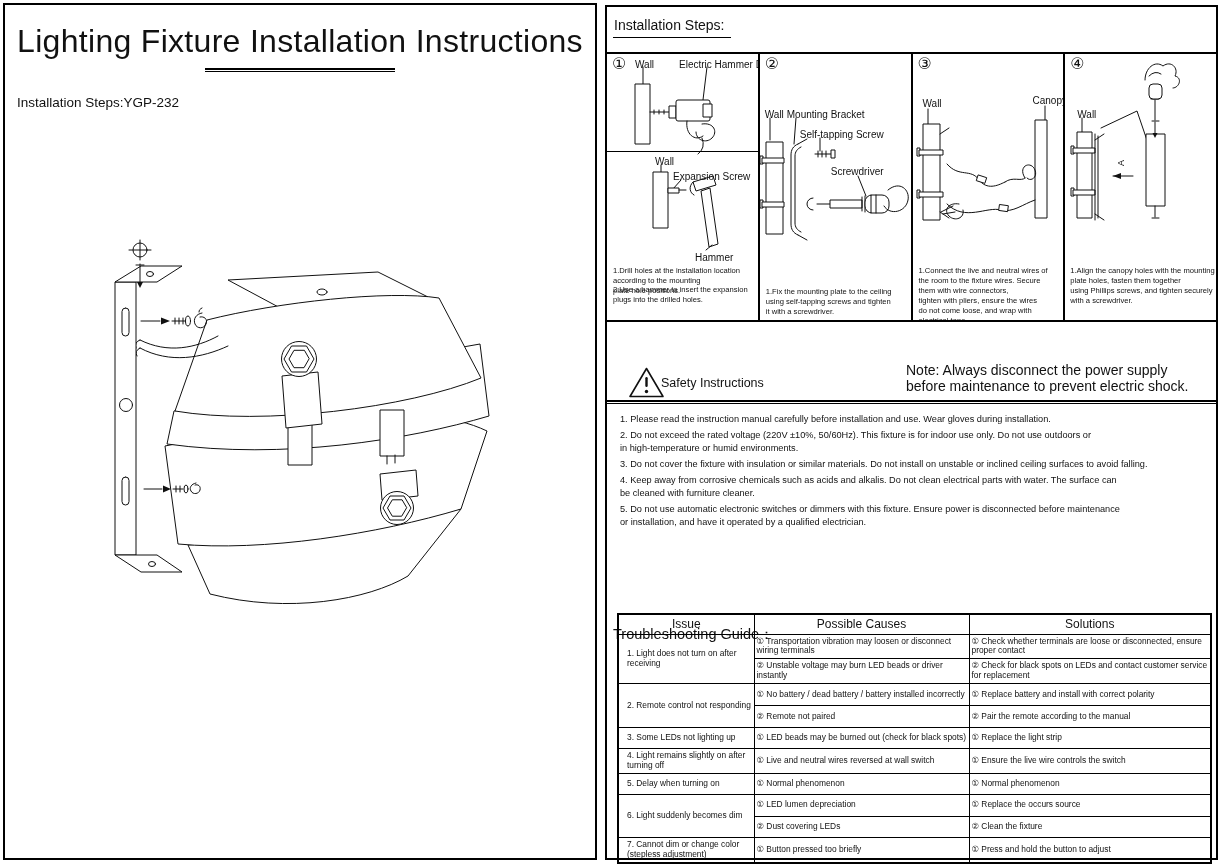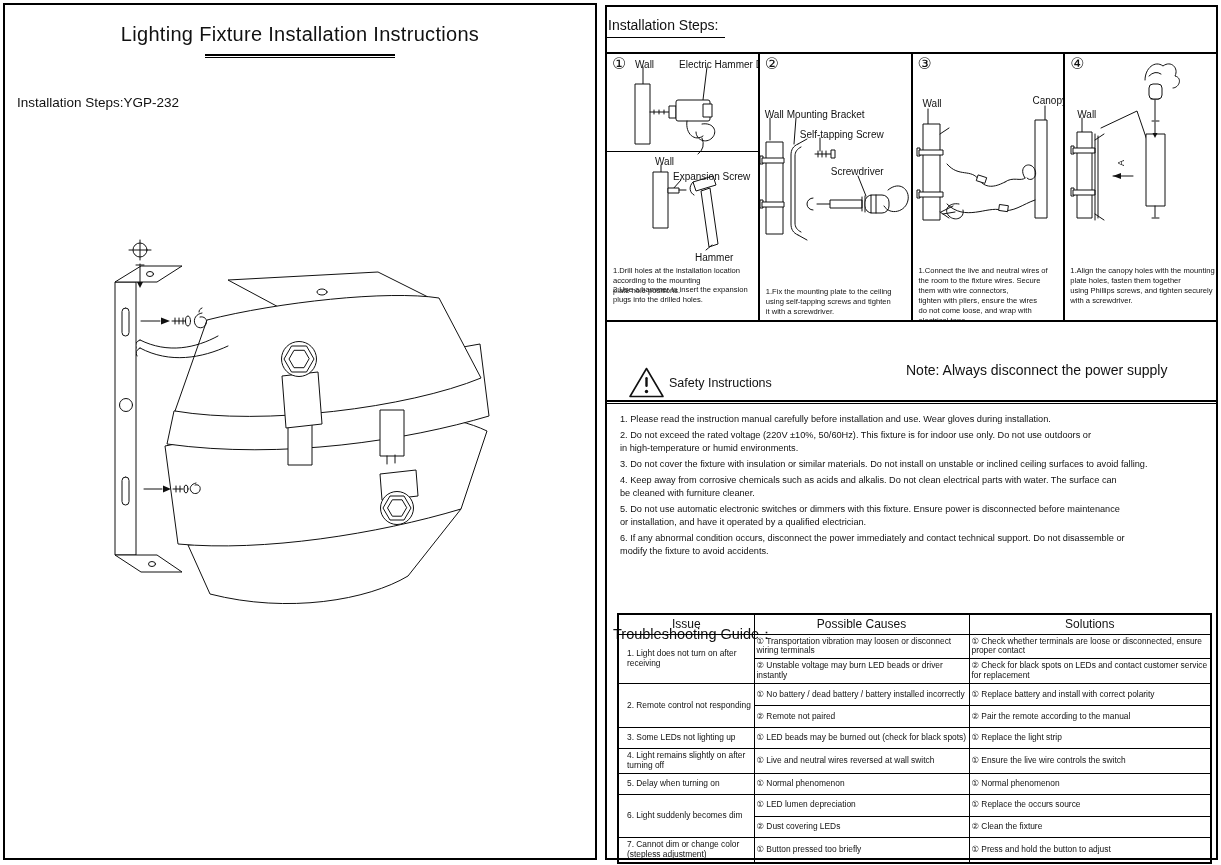--- a/index.html
+++ b/index.html
@@ -4,42 +4,42 @@
 <style>
   * { margin:0; padding:0; box-sizing:border-box; }
   html,body { width:1221px; height:865px; background:#fff;
     font-family:"Liberation Sans","DejaVu Sans",sans-serif; color:#111; }
   body { position:relative; overflow:hidden; }
   .page { position:absolute; background:#fff; border:2px solid #000; }
   #left-page { left:3px; top:3px; width:594px; height:857px; }
   #right-page { left:605px; top:5px; width:613px; height:855px; }
 
   
-  .doc-title { margin-top:18px; text-align:center; font-size:20px; letter-spacing:.3px; }
+  .doc-title { margin-top:18px; text-align:center; font-size:32px; letter-spacing:.3px; }
   .title-underline { width:190px; height:4px; margin:8px auto 0;
     border-top:2px solid #000; border-bottom:1px solid #000; }
   .model-line { position:absolute; left:12px; top:90px; font-size:13.5px; }
   .fixture-svg { position:absolute; left:73px; top:223px; }
 
   
-  .rp-title { position:absolute; left:0; top:10px; font-size:14px;
+  .rp-title { position:absolute; left:6px; top:10px; font-size:14px;
     border-bottom:1.5px solid #000; padding:0 6px 4px 1px; }
   .panels { position:absolute; left:0; right:0; top:45px; height:270px;
     border-top:2px solid #000; border-bottom:2px solid #000; display:flex; }
   .panel { flex:1; position:relative; border-right:2px solid #000; overflow:hidden; }
   .panel:last-child { border-right:none; }
   .panel-svg { position:absolute; left:0; top:0; }
   .pnum { position:absolute; top:2px; left:5px; font-size:16px; line-height:1; }
   .plabel { position:absolute; font-size:10px; line-height:1; white-space:nowrap; }
   .ptext { position:absolute; font-size:7.6px; line-height:1.32; white-space:pre-line; }
   .p1-divider { position:absolute; top:97px; left:0; right:0; border-top:1.5px solid #000; }
   .rot-label { transform:rotate(-90deg); transform-origin:left top; }
 
   .warn-tri { position:absolute; left:21px; top:359px; }
-  .safety-heading { position:absolute; left:62px; top:369px; font-size:12.5px; }
+  .safety-heading { position:absolute; left:54px; top:369px; font-size:12.5px; }
   .safety-note { position:absolute; left:299px; top:356px; font-size:14px; line-height:1.12; }
   .double-rule { position:absolute; left:0; right:0; top:393px; height:4px;
     border-top:2px solid #000; border-bottom:1px solid #000; }
   .safety-items { position:absolute; left:13px; top:406px; width:588px; }
   .safety-item { font-size:9.2px; line-height:13px; margin-bottom:3px; white-space:pre-line; }
 
   .ts-heading { position:absolute; left:6px; top:578px; font-size:14.5px;margin-top:40px; }
   .ts-table { position:absolute; left:10px; top:606px; width:593px;
     border-collapse:collapse; table-layout:fixed; }
   .ts-table th, .ts-table td { border:1px solid #000; font-weight:normal; }
@@ -295,34 +295,33 @@
   </div>
 
   <svg class="warn-tri" width="37" height="33" viewBox="0 0 37 33">
     <polygon points="18.5,2.5 35,30.5 2,30.5" fill="none" stroke="#111" stroke-width="1.6" stroke-linejoin="round"></polygon>
     <rect x="17.3" y="11" width="2.4" height="10" rx="1.2" fill="#111"></rect>
     <circle cx="18.5" cy="25.5" r="1.7" fill="#111"></circle>
   </svg>
   <div class="safety-heading">Safety Instructions</div>
   <div class="safety-note">
     <div>Note: Always disconnect the power supply</div>
+    <div>before maintenance to prevent electric shock.</div>
   </div>
   <div class="double-rule"></div>
 
   <div class="safety-items">
     <div class="safety-item">1. Please read the instruction manual carefully before installation and use. Wear gloves during installation.</div>
     <div class="safety-item">2. Do not exceed the rated voltage (220V ±10%, 50/60Hz). This fixture is for indoor use only. Do not use outdoors or
 in high-temperature or humid environments.</div>
     <div class="safety-item">3. Do not cover the fixture with insulation or similar materials. Do not install on unstable or inclined ceiling surfaces to avoid falling.</div>
     <div class="safety-item">4. Keep away from corrosive chemicals such as acids and alkalis. Do not clean electrical parts with water. The surface can
 be cleaned with furniture cleaner.</div>
     <div class="safety-item">5. Do not use automatic electronic switches or dimmers with this fixture. Ensure power is disconnected before maintenance
 or installation, and have it operated by a qualified electrician.</div>
-    <div class="safety-item">6. If any abnormal condition occurs, disconnect the power immediately and contact technical support. Do not disassemble or
-modify the fixture to avoid accidents.</div>
   </div>
 
   <div class="ts-heading">Troubleshooting Guide：</div>
   <table class="ts-table">
     <colgroup>
         <col style="width:136px">
         <col style="width:215px">
         <col style="width:242px">
       </colgroup>
     <thead>

